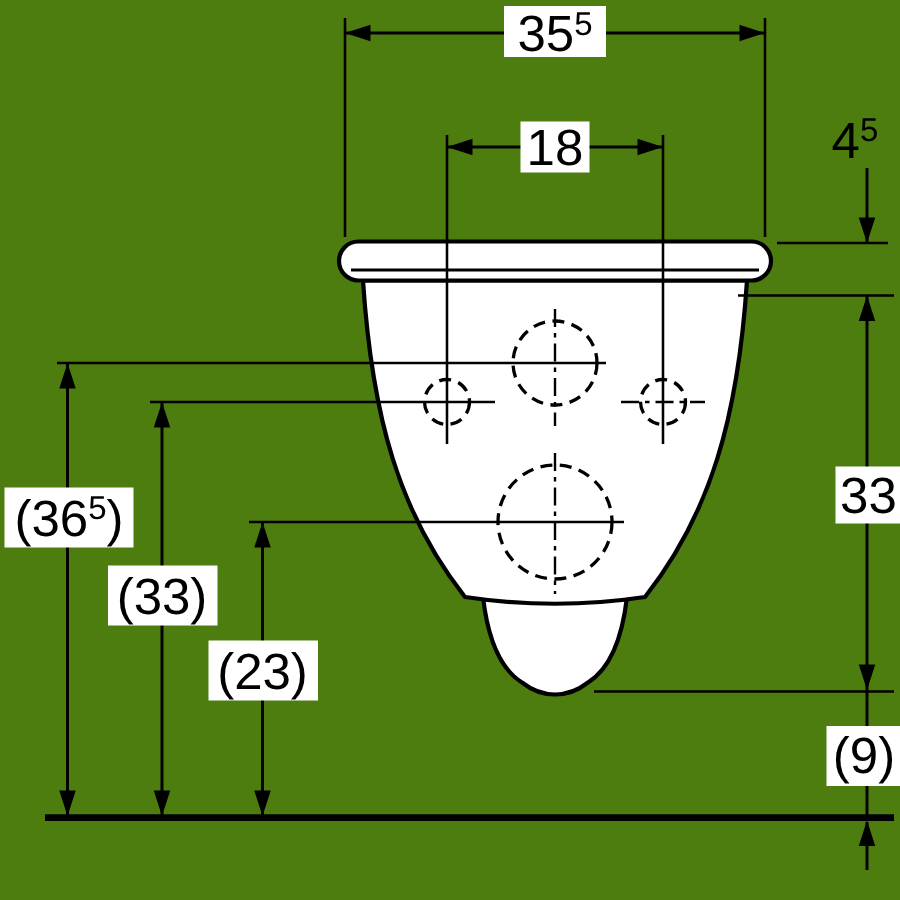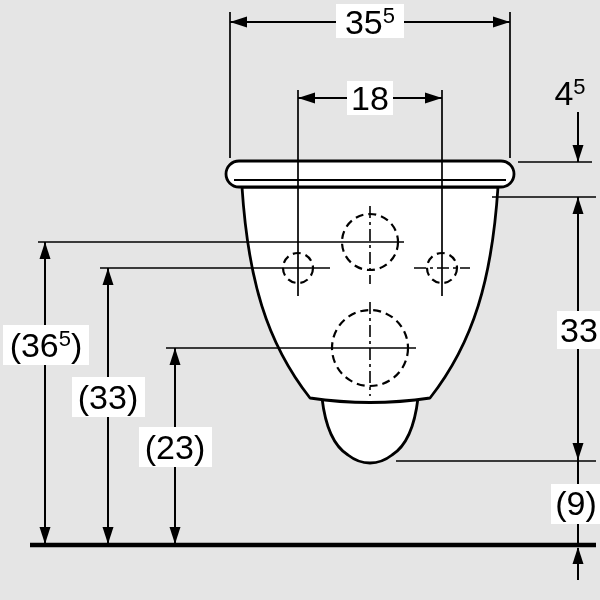--- a/index.html
+++ b/index.html
@@ -1,16 +1,16 @@
 <!DOCTYPE html>
 <html><head>
 <meta charset="utf-8">
 <style>
   html,body{margin:0;padding:0;background:#fff;}
-  .stage{width:600px;height:600px;background:#e5e5e5;overflow:hidden;}
+  .stage{width:600px;height:600px;background:#4d7c0f;overflow:hidden;}
   svg{display:block;}
   .outline{fill:#ffffff;stroke:#000;stroke-width:2.8;stroke-linejoin:round;}
   .thin{fill:none;stroke:#000;stroke-width:1.7;}
   .dim{fill:none;stroke:#000;stroke-width:2;}
   .dashed{fill:none;stroke:#000;stroke-width:2.2;stroke-dasharray:8 5;}
   .dashdot{fill:none;stroke:#000;stroke-width:1.6;stroke-dasharray:12 4 3 4;}
   .arrow{fill:#000;stroke:none;}
   .mask{fill:#fff;stroke:none;}
   .floor{fill:none;stroke:#000;stroke-width:4.5;}
   .dim-text{font-family:"Liberation Sans","DejaVu Sans",sans-serif;font-size:34px;fill:#000;}

